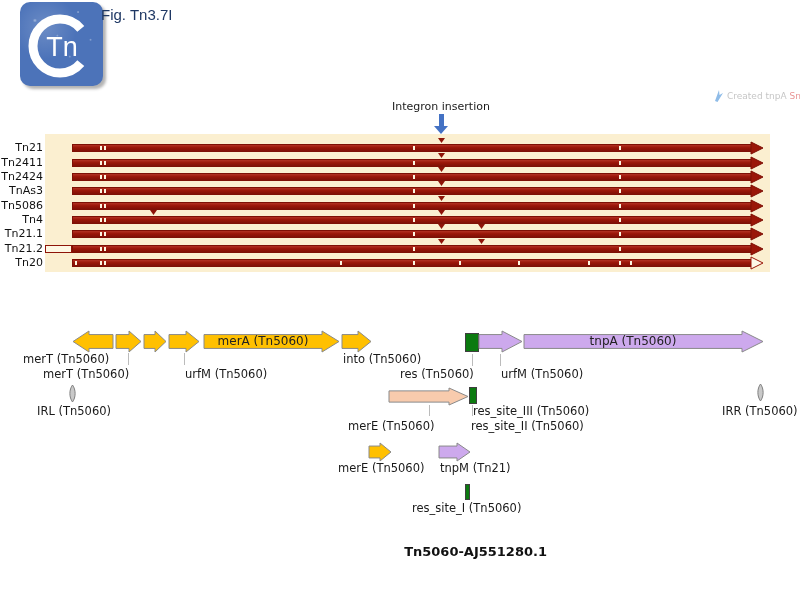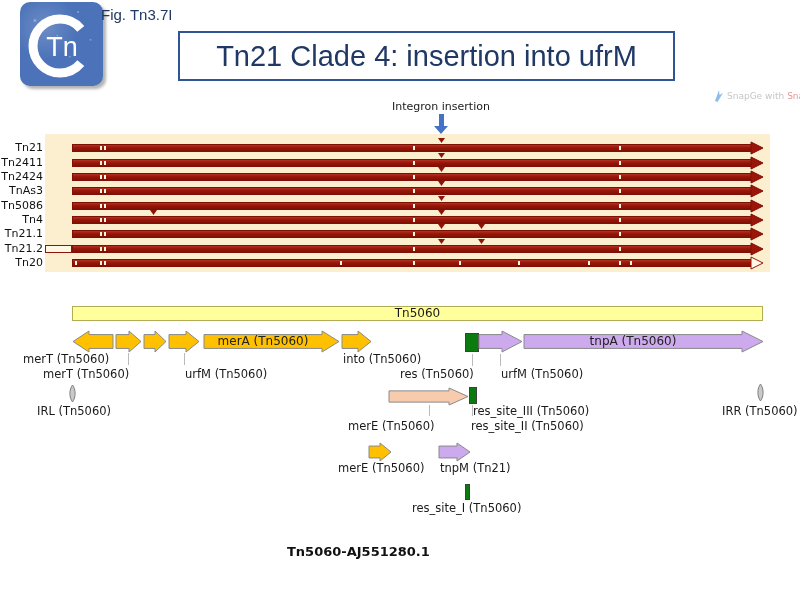--- a/index.html
+++ b/index.html
@@ -39,21 +39,21 @@
     left:714px; top:90px; display:flex; align-items:center; gap:3px;
     font-size:9px; white-space:nowrap;
   }
   #watermark .wm-prefix { color:#C6C6C6; }
   #watermark .wm-brand  { color:#E89595; }
   #annot-label {
     top:100px; width:160px; text-align:center; font-size:11px; color:#1A1A1A;
     white-space:nowrap;
   }
   #footer-title {
-    left:287px; top:544px; width:260px; text-align:left;
+    left:287px; top:544px; width:260px; text-align:right;
     font-size:13px; font-weight:bold; color:#111111; white-space:nowrap;
   }
   #footer-sub {
     left:287px; top:558px; width:260px; text-align:center;
     font-size:10px; color:#333333; white-space:nowrap;
   }
 </style>
 </head>
 <body>
 
@@ -61,29 +61,26 @@
 
   <div id="logo" class="abs">
     <svg width="83" height="84" viewBox="0 0 83 84">
       <circle cx="40" cy="44" r="27" fill="none" stroke="#ffffff" stroke-width="9" pathLength="100" stroke-dasharray="78 22" stroke-dashoffset="89"></circle>
       <text x="42" y="54" text-anchor="middle" fill="#ffffff" font-family="Liberation Sans, sans-serif" font-size="27">Tn</text>
     </svg>
   </div>
 
   <div id="fig-label" class="abs">Fig. Tn3.7I</div>
 
-  <div id="title-box" class="abs">
-    <span id="title-text">Tn21 Clade 4: insertion into ufrM</span>
-  </div>
 
   <div id="watermark" class="abs">
     <svg width="10" height="12" viewBox="0 0 10 12">
       <polygon points="1,11 5,0 5.5,5 9,3 3.5,12" fill="#8FBCE8"></polygon>
     </svg>
-    <span class="wm-prefix">SnapGe with</span>
+    <span class="wm-prefix">Created tnpA</span>
     <span class="wm-brand">SnapGe</span>
   </div>
 
   <div id="annot-label" class="abs" style="left: 361px;">Integron insertion</div>
 
   <div id="footer-title" class="abs">Tn5060-AJ551280.1</div>
 
 <div style="position: absolute; left: 45px; top: 134px; width: 725px; height: 138px; background: rgb(251, 239, 208);"></div>
     <div style="position: absolute; left: 0px; top: 141px; width: 43px; text-align: right; font: 11px &quot;DejaVu Sans&quot;, sans-serif; color: rgb(17, 17, 17); white-space: nowrap;">Tn21</div>
     <div style="position: absolute; left: 72px; top: 144px; width: 680px; height: 8px; background: linear-gradient(rgb(178, 49, 34) 0%, rgb(154, 22, 8) 45%, rgb(128, 16, 6) 100%); border: 1px solid rgb(126, 16, 5);"></div>
@@ -179,21 +176,20 @@
     <div style="position: absolute; left: 459px; top: 261px; width: 2px; height: 4px; background: rgb(253, 246, 224);"></div>
     <div style="position: absolute; left: 518px; top: 261px; width: 2px; height: 4px; background: rgb(253, 246, 224);"></div>
     <div style="position: absolute; left: 588px; top: 261px; width: 2px; height: 4px; background: rgb(253, 246, 224);"></div>
     <div style="position: absolute; left: 619px; top: 261px; width: 2px; height: 4px; background: rgb(253, 246, 224);"></div>
     <div style="position: absolute; left: 630px; top: 261px; width: 2px; height: 4px; background: rgb(253, 246, 224);"></div>
     <svg width="13" height="12" style="position: absolute; left: 751px; top: 257px; overflow: visible;">
       <polygon points="0,0 12,6 0,12" fill="#FDF8E8" stroke="#9A1608" stroke-width="1"></polygon>
     </svg>
     <div style="position: absolute; left: 439px; top: 114px; width: 5px; height: 12px; background: rgb(68, 114, 196);"></div>
     <div style="position: absolute; left: 434px; top: 126px; width: 14px; height: 8px; background: rgb(68, 114, 196); clip-path: polygon(0px 0px, 100% 0px, 50% 100%);"></div>
-    <div style="position: absolute; left: 72px; top: 306px; width: 691px; height: 15px; background: rgb(255, 255, 156); border: 1px solid rgb(177, 172, 85); text-align: center; font: 12px / 13px &quot;DejaVu Sans&quot;, sans-serif; color: rgb(26, 26, 26);">Tn5060</div>
     <svg width="42" height="23" style="position: absolute; left: 72px; top: 330px; overflow: visible;">
       <polygon points="41,4.57 17,4.57 17,1 1,11.5 17,22 17,18.43 41,18.43" fill="#FFC000" stroke="#8A8A8A" stroke-width="1"></polygon>
     </svg>
     <svg width="27" height="23" style="position: absolute; left: 115px; top: 330px; overflow: visible;">
       <polygon points="1,4.57 14,4.57 14,1 26,11.5 14,22 14,18.43 1,18.43" fill="#FFC000" stroke="#8A8A8A" stroke-width="1"></polygon>
     </svg>
     <svg width="24" height="23" style="position: absolute; left: 143px; top: 330px; overflow: visible;">
       <polygon points="1,4.57 12,4.57 12,1 23,11.5 12,22 12,18.43 1,18.43" fill="#FFC000" stroke="#8A8A8A" stroke-width="1"></polygon>
     </svg>
     <svg width="32" height="23" style="position: absolute; left: 168px; top: 330px; overflow: visible;">

